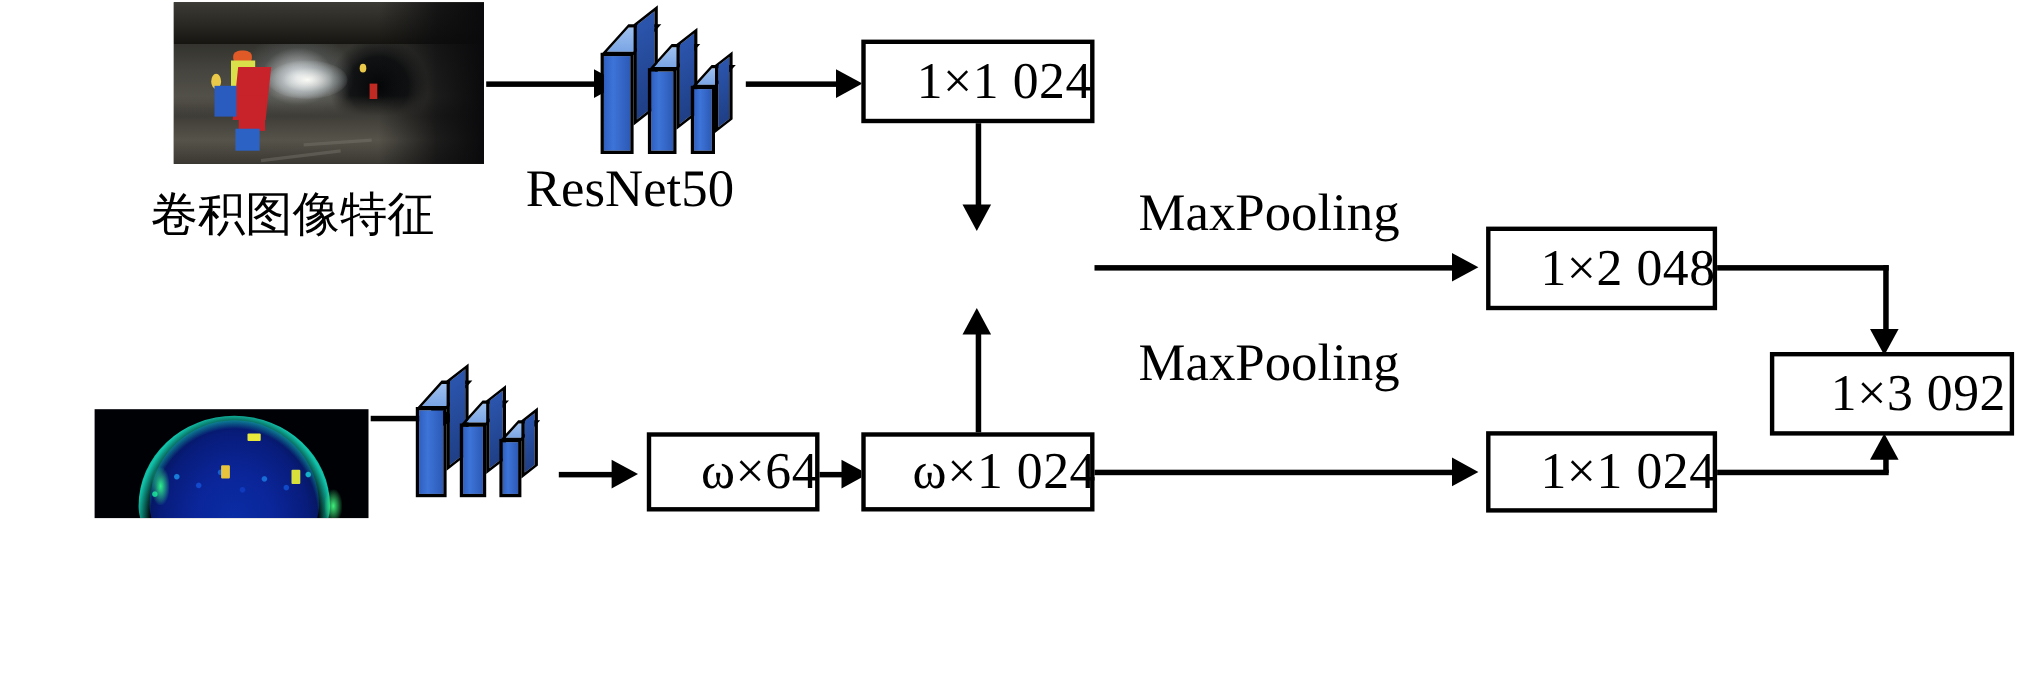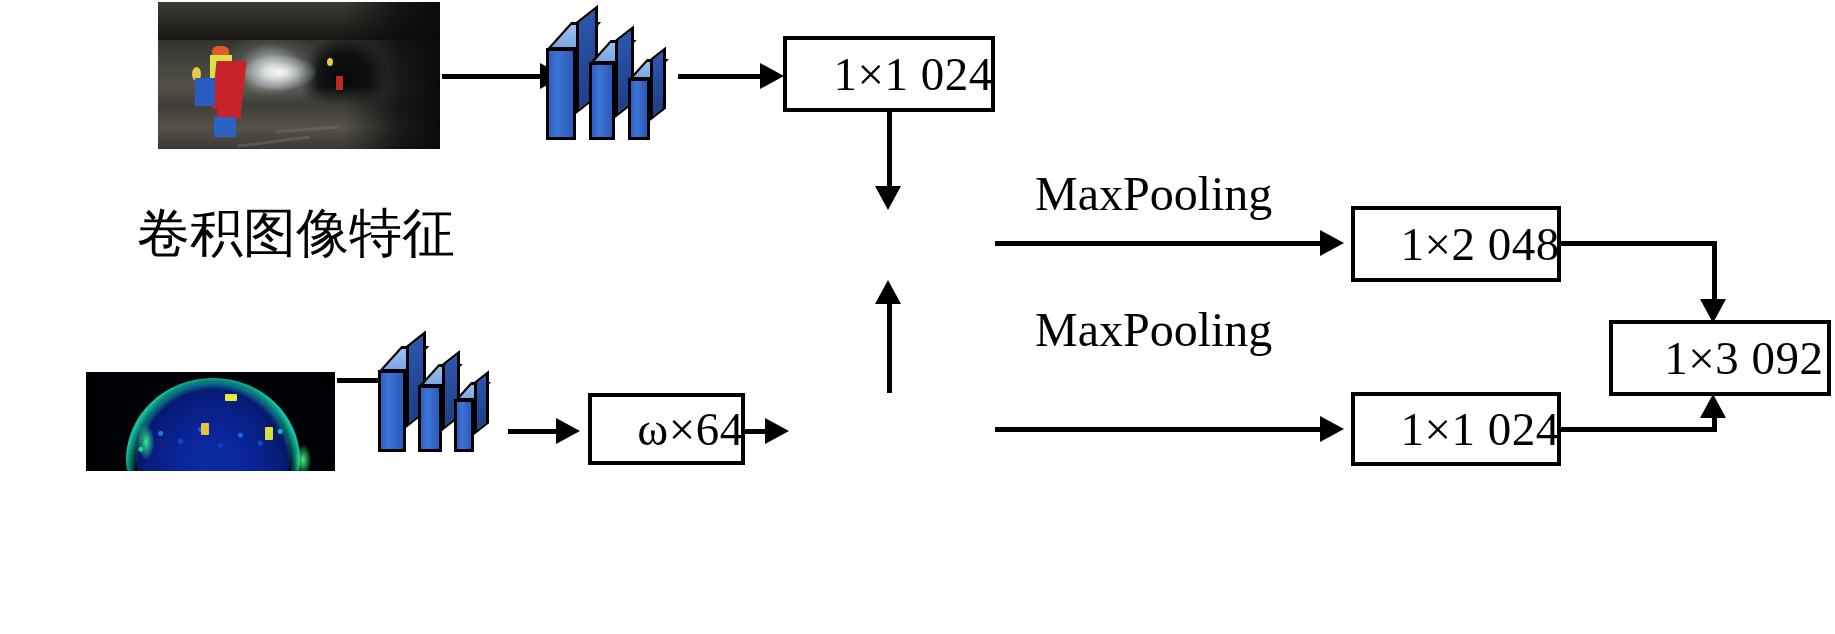--- a/index.html
+++ b/index.html
@@ -8,22 +8,22 @@
   .stage{position:absolute;left:0;top:0;width:1835px;height:634px;}
 
   
   .nbox{position:absolute;border:4px solid #000;background:#fff;
         display:flex;align-items:center;justify-content:center;
         font-size:47px;line-height:1;letter-spacing:.5px;white-space:nowrap;
         box-sizing:border-box;padding-left:48px;}
 
   
   .lbl{position:absolute;font-size:48px;line-height:1;white-space:nowrap;}
-  .cjk{position:absolute;font-size:53px;line-height:1;white-space:nowrap;
-       font-family:"DejaVu Sans","Liberation Sans",sans-serif;font-weight:400;margin-top:32px;}
+  .cjk{position:absolute;font-size:43px;line-height:1;white-space:nowrap;
+       font-family:"DejaVu Sans","Liberation Sans",sans-serif;font-weight:400;}
 
   
   .hline{position:absolute;height:5px;background:#000;}
   .vline{position:absolute;width:5px;background:#000;}
   .ahead-r{position:absolute;width:0;height:0;
            border-top:13px solid transparent;border-bottom:13px solid transparent;
            border-left:24px solid #000;}
   .ahead-d{position:absolute;width:0;height:0;
            border-left:13px solid transparent;border-right:13px solid transparent;
            border-top:24px solid #000;}
@@ -131,20 +131,21 @@
       <div class="topq" style="left:0px;top:-22px;width:26px;height:24px;transform:skewX(-42deg);"></div>
       <div class="side" style="left:26px;top:-22px;width:19px;height:78px;transform:skewY(-38deg);transform-origin:left top;"></div>
     </div>
 
     <div class="slab" style="left:82px;top:58px;width:22px;height:62px;">
       <div class="face"></div>
       <div class="topq" style="left:0px;top:-19px;width:22px;height:21px;transform:skewX(-42deg);"></div>
       <div class="side" style="left:22px;top:-19px;width:16px;height:62px;transform:skewY(-38deg);transform-origin:left top;"></div>
     </div>
   </div>
+  <div class="lbl" style="left:478px;top:148px;">ResNet50</div>
 
   <div class="hline" style="left:678px;top:74px;width:84px;"></div>
   <div class="ahead-r" style="left:760px;top:63px;"></div>
 
   <div class="nbox" style="left:783px;top:36px;width:212px;height:76px;">
     <span>1×1 024</span>
   </div>
 
   <div class="vline" style="left:887px;top:112px;height:78px;"></div>
   <div class="ahead-d" style="left:875px;top:186px;"></div>
@@ -201,20 +202,23 @@
   <div class="hline" style="left:508px;top:429px;width:52px;"></div>
   <div class="ahead-r" style="left:556px;top:418px;"></div>
 
   <div class="nbox" style="left:588px;top:393px;width:157px;height:72px;">
     <span>ω×64</span>
   </div>
 
   <div class="hline" style="left:745px;top:429px;width:28px;"></div>
   <div class="ahead-r" style="left:765px;top:418px;"></div>
 
+  <div class="nbox" style="left:783px;top:393px;width:212px;height:72px;">
+    <span>ω×1 024</span>
+  </div>
 
   <div class="vline" style="left:887px;top:298px;height:95px;"></div>
   <div class="ahead-u" style="left:875px;top:280px;"></div>
 
   <div class="hline" style="left:995px;top:427px;width:330px;"></div>
   <div class="ahead-r" style="left:1320px;top:416px;"></div>
   <div class="lbl" style="left:1035px;top:306px;">MaxPooling</div>
 
   <div class="nbox" style="left:1351px;top:392px;width:210px;height:74px;">
     <span>1×1 024</span>

